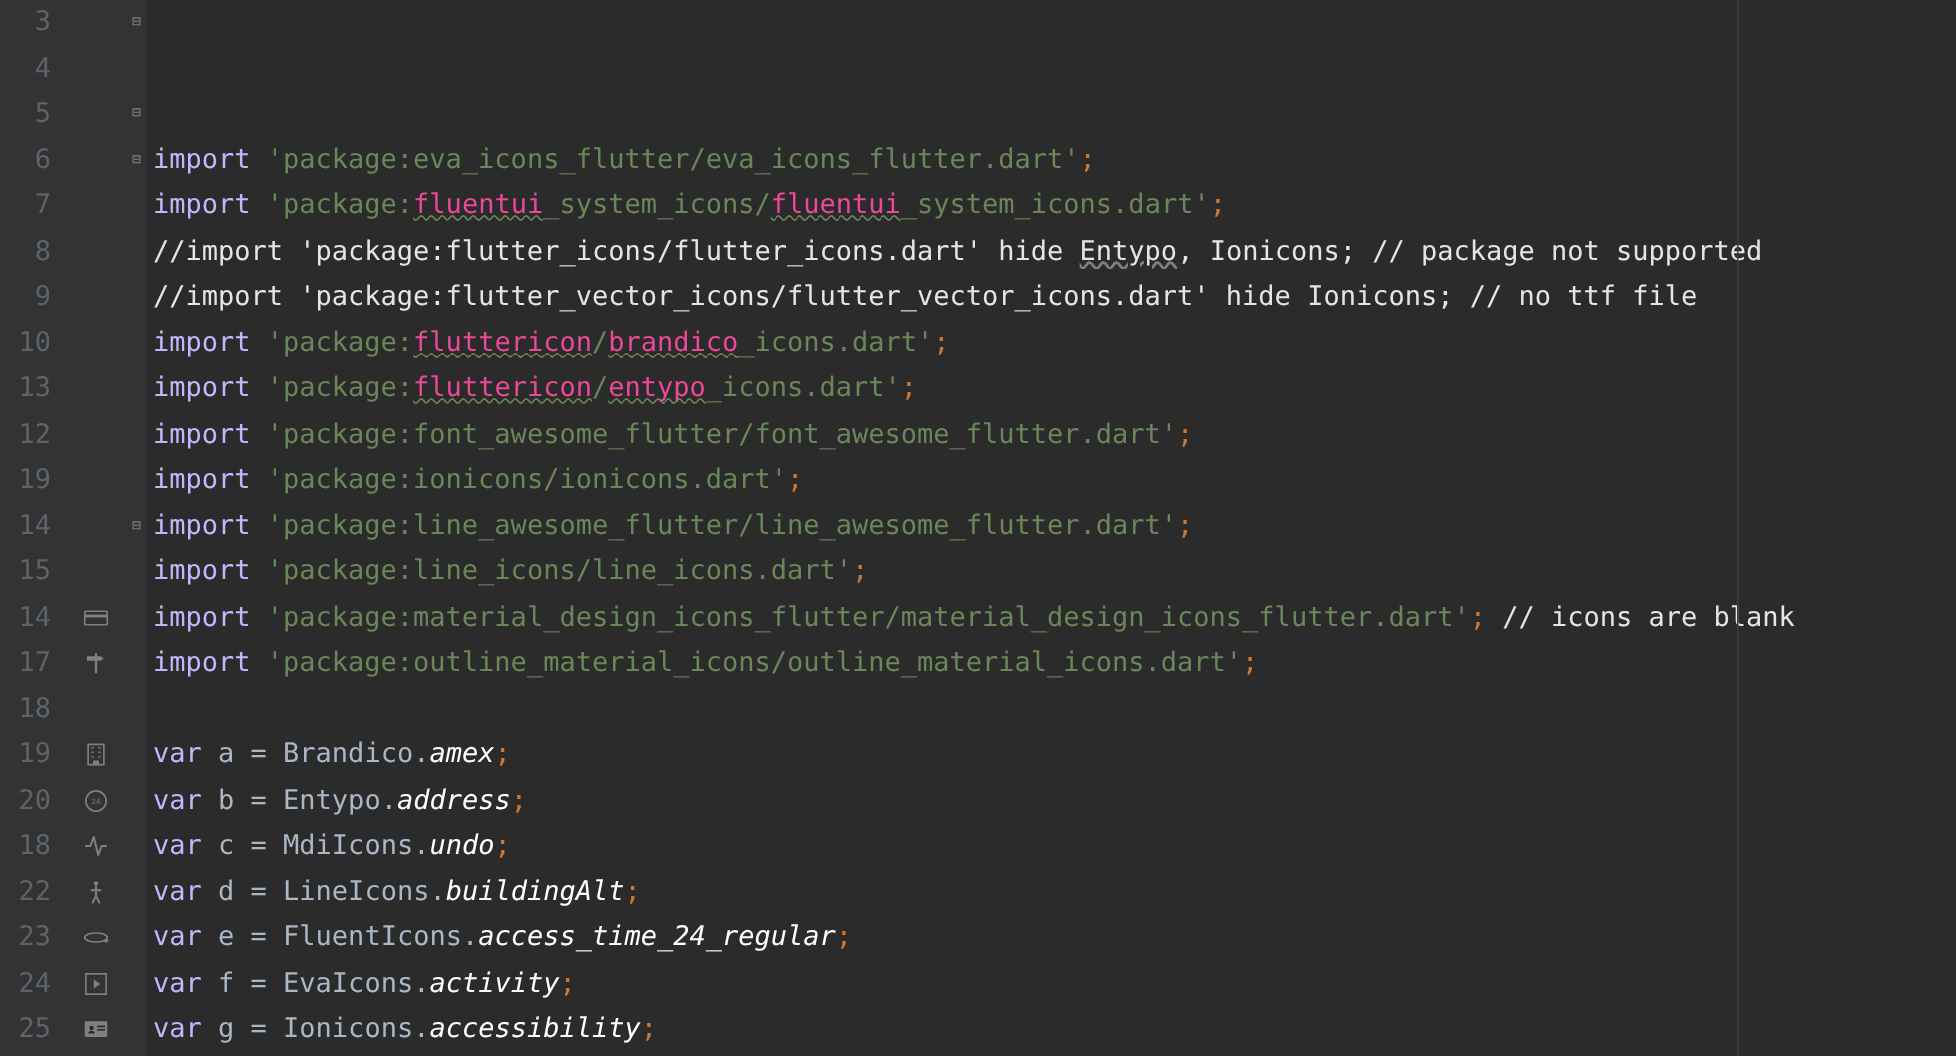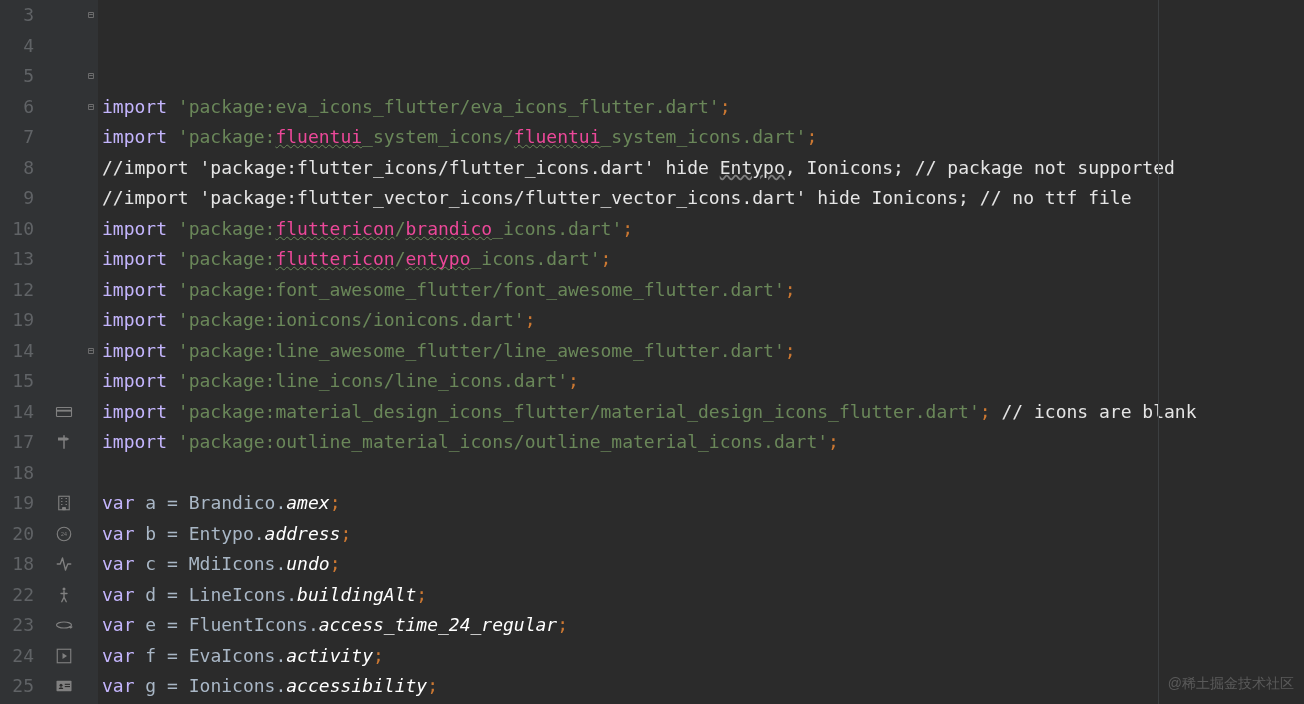--- a/index.html
+++ b/index.html
@@ -226,14 +226,13 @@
       <div class="fold-line"></div>
       <div class="fold-line"></div>
       <div class="fold-line"></div>
       <div class="fold-line"></div>
       <div class="fold-line"></div>
       <div class="fold-line"></div>
     </div>
   <div class="code-area" id="code-area">
     <div class="ruler"></div>
   <div class="code-line"><span class="kw">import </span><span class="str">'package:eva_icons_flutter/eva_icons_flutter.dart'</span><span class="semi">;</span></div><div class="code-line"><span class="kw">import </span><span class="str">'package:</span><span class="str-wavy">fluentui</span><span class="str">_system_icons/</span><span class="str-wavy">fluentui</span><span class="str">_system_icons.dart'</span><span class="semi">;</span></div><div class="code-line"><span class="comment">//import 'package:flutter_icons/flutter_icons.dart' hide </span><span class="comment entypo-underline">Entypo</span><span class="comment">, Ionicons; // package not supported</span></div><div class="code-line"><span class="comment">//import 'package:flutter_vector_icons/flutter_vector_icons.dart' hide Ionicons; // no ttf file</span></div><div class="code-line"><span class="kw">import </span><span class="str">'package:</span><span class="str-wavy">fluttericon</span><span class="str">/</span><span class="str-wavy">brandico</span><span class="str">_icons.dart'</span><span class="semi">;</span></div><div class="code-line"><span class="kw">import </span><span class="str">'package:</span><span class="str-wavy">fluttericon</span><span class="str">/</span><span class="str-wavy">entypo</span><span class="str">_icons.dart'</span><span class="semi">;</span></div><div class="code-line"><span class="kw">import </span><span class="str">'package:font_awesome_flutter/font_awesome_flutter.dart'</span><span class="semi">;</span></div><div class="code-line"><span class="kw">import </span><span class="str">'package:ionicons/ionicons.dart'</span><span class="semi">;</span></div><div class="code-line"><span class="kw">import </span><span class="str">'package:line_awesome_flutter/line_awesome_flutter.dart'</span><span class="semi">;</span></div><div class="code-line"><span class="kw">import </span><span class="str">'package:line_icons/line_icons.dart'</span><span class="semi">;</span></div><div class="code-line"><span class="kw">import </span><span class="str">'package:material_design_icons_flutter/material_design_icons_flutter.dart'</span><span class="semi">;</span><span class="comment"> // icons are blank </span></div><div class="code-line"><span class="kw">import </span><span class="str">'package:outline_material_icons/outline_material_icons.dart'</span><span class="semi">;</span></div><div class="code-line"></div><div class="code-line"><span class="kw">var </span><span class="ident">a </span><span class="punct">= </span><span class="ident">Brandico.</span><span class="prop">amex</span><span class="semi">;</span></div><div class="code-line"><span class="kw">var </span><span class="ident">b </span><span class="punct">= </span><span class="ident">Entypo.</span><span class="prop">address</span><span class="semi">;</span></div><div class="code-line"><span class="kw">var </span><span class="ident">c </span><span class="punct">= </span><span class="ident">MdiIcons.</span><span class="prop">undo</span><span class="semi">;</span></div><div class="code-line"><span class="kw">var </span><span class="ident">d </span><span class="punct">= </span><span class="ident">LineIcons.</span><span class="prop">buildingAlt</span><span class="semi">;</span></div><div class="code-line"><span class="kw">var </span><span class="ident">e </span><span class="punct">= </span><span class="ident">FluentIcons.</span><span class="prop">access_time_24_regular</span><span class="semi">;</span></div><div class="code-line"><span class="kw">var </span><span class="ident">f </span><span class="punct">= </span><span class="ident">EvaIcons.</span><span class="prop">activity</span><span class="semi">;</span></div><div class="code-line"><span class="kw">var </span><span class="ident">g </span><span class="punct">= </span><span class="ident">Ionicons.</span><span class="prop">accessibility</span><span class="semi">;</span></div><div class="code-line"></div></div>
-  <div class="watermark">@稀土掘金技术社区</div>
 </div>
 
 </body></html>

